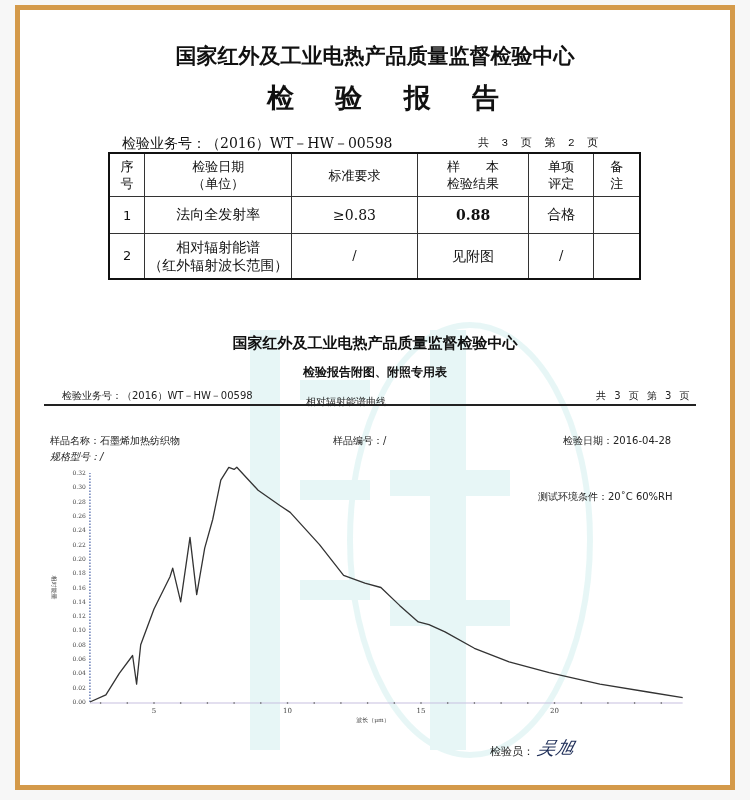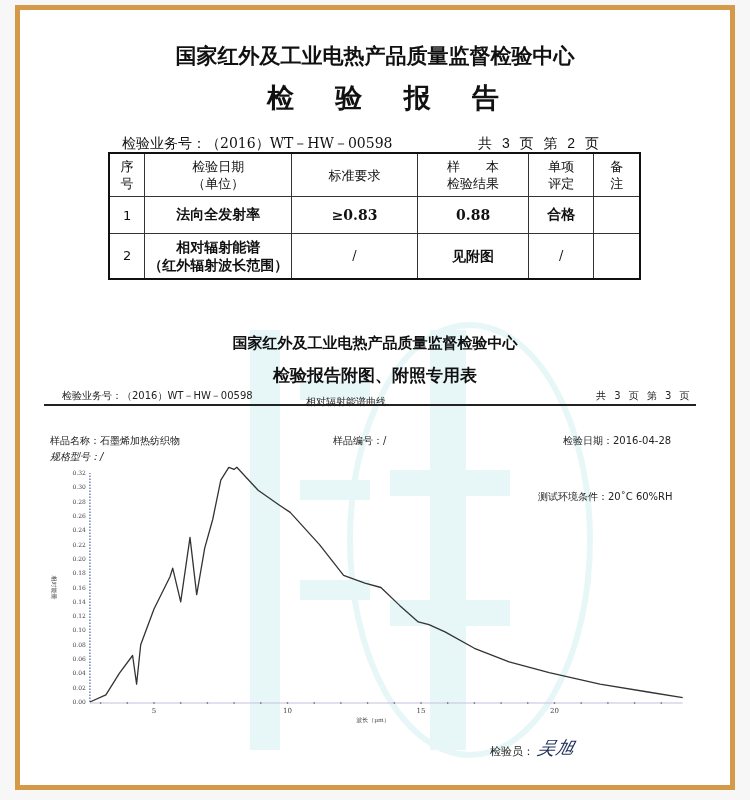--- a/index.html
+++ b/index.html
@@ -4,34 +4,34 @@
 <style>
   html, body { margin:0; padding:0; }
   body { width:750px; height:800px; background:#f7f7f7; position:relative; overflow:hidden;
          font-family:"DejaVu Sans", sans-serif; color:#111; }
   .frame { position:absolute; left:15px; top:5px; width:710px; height:775px;
            border:5px solid #d49a4a; background:#ffffff; }
   .abs { position:absolute; }
   .t1 { left:0; width:750px; top:42px; text-align:center; font-size:21px; font-weight:bold; letter-spacing:0px; }
   .t2 { left:0; width:750px; top:80px; text-align:center; font-size:27px; font-weight:bold; letter-spacing:16px;margin-left:16px; }
   .meta1 { left:122px; top:135px; font-family:"DejaVu Serif", serif; font-size:14px; }
-  .meta1r { left:478px; top:135px; font-family:Liberation Sans, sans-serif; font-size:14px; word-spacing:6px; }
+  .meta1r { left:478px; top:135px; font-family:Liberation Mono, monospace; font-size:11px; word-spacing:6px; }
   table.res { position:absolute; left:108px; top:152px; width:533px; border-collapse:collapse;
               font-size:13px; }
   table.res td { border:1px solid #333; text-align:center; vertical-align:middle; padding:0; }
   table.res { border:2px solid #111; }
   .hdr td { height:42px; line-height:17px; }
   .r1 td { height:36px; }
   .r2 td { height:44px; line-height:18px; }
-  .big { font-size:14px;font-weight:bold; }
+  .big { font-size:14px; }
   .serif { font-family:"DejaVu Serif", serif; }
   .bold { font-weight:bold; }
   .sub { left:0; width:750px; text-align:center; font-weight:bold; }
   .s1 { top:334px; font-size:15px; }
-  .s2 { top:364px; font-size:17px; }
+  .s2 { top:364px; font-size:12px; }
   .meta2 { top:389px; font-size:10px; }
   .rule { left:44px; top:404px; width:652px; height:2px; background:#222; }
   .small { font-size:10px; color:#222; }
   .watermark { position:absolute; left:240px; top:320px; width:400px; height:440px; opacity:0.18; }
   svg text { font-family:"DejaVu Serif", serif; }
 </style>
 </head>
 <body>
 
 <div class="frame"></div>

